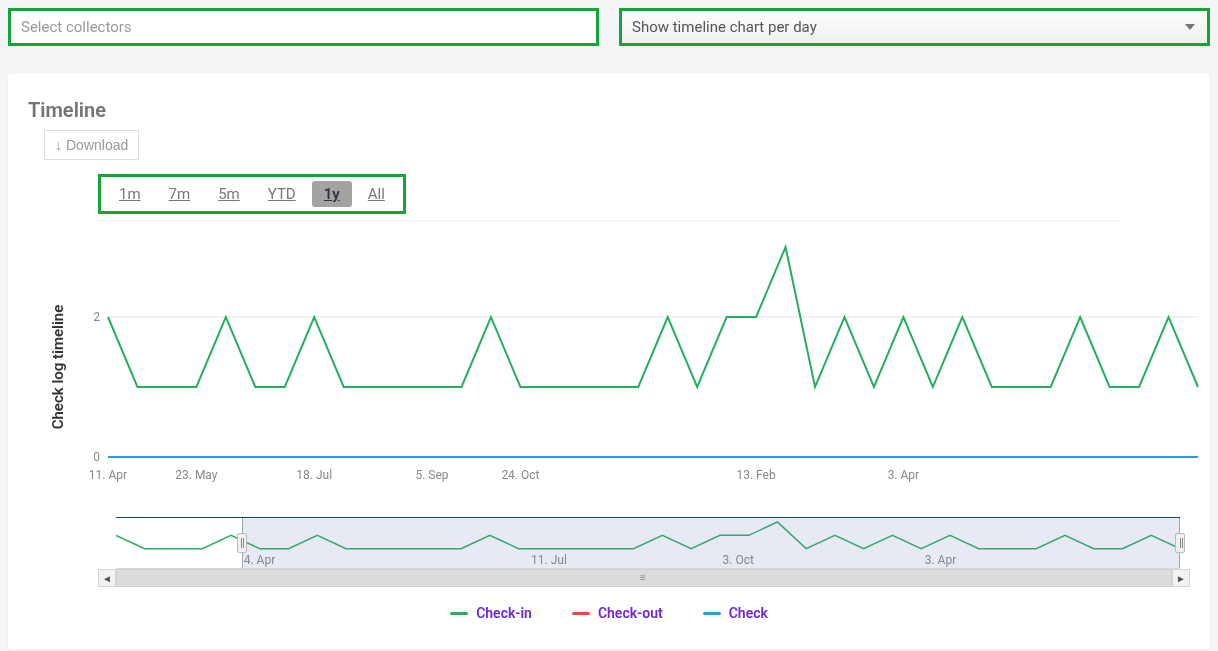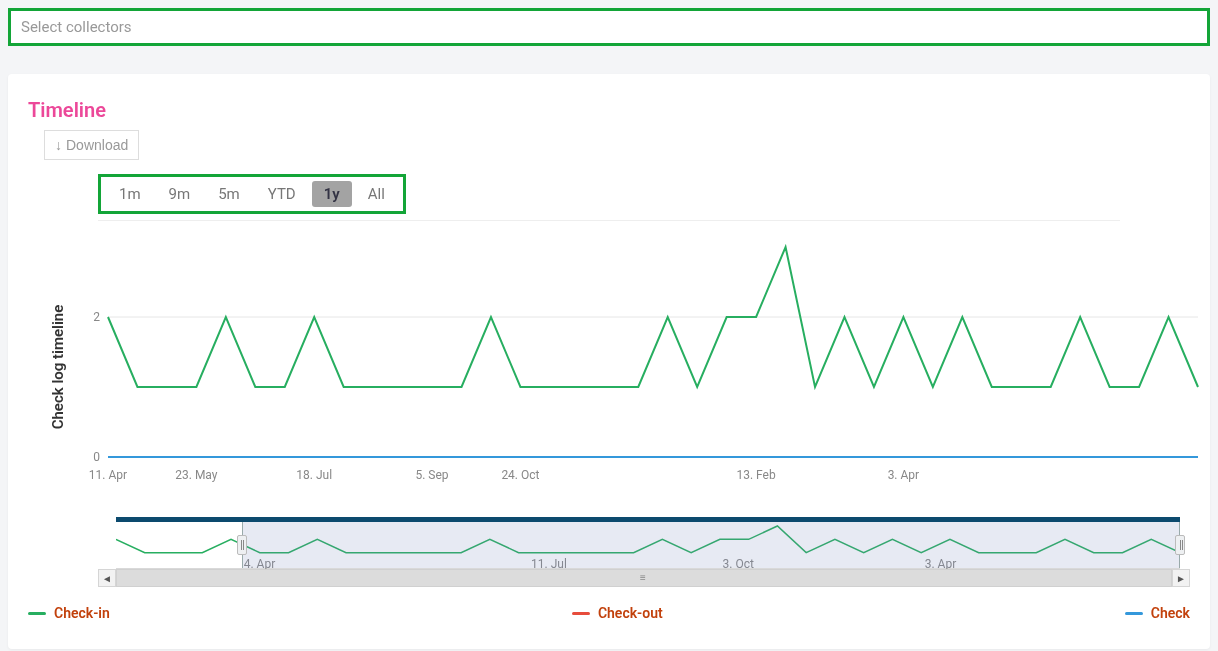--- a/index.html
+++ b/index.html
@@ -56,21 +56,21 @@
   .card {
     margin: 28px 8px 8px 8px;
     background: var(--card-bg);
     border-radius: 4px;
     box-shadow: 0 1px 3px rgba(0,0,0,.05);
     padding: 20px 20px 28px 20px;
   }
   .card-title {
     font-size: 20px;
     font-weight: 600;
-    color: #ec4899;
+    color: #737373;
     margin: 4px 0 8px 0;
   }
   .download-btn {
     display: inline-flex;
     align-items: center;
     gap: 4px;
     border: 1px solid #ddd;
     background: #fff;
     color: #999;
     font-size: 14px;
@@ -88,20 +88,21 @@
     padding: 4px 6px;
     display: inline-flex;
     gap: 4px;
   }
   .range-btn {
     font-size: 15px;
     color: #777;
     padding: 4px 12px;
     border-radius: 3px;
     cursor: pointer;
+    text-decoration: underline;
   }
   .range-btn.active {
     background: #a3a3a3;
     color: #334;
     font-weight: 600;
   }
   .chart-wrap {
     position: relative;
     margin-top: 16px;
   }
@@ -112,40 +113,40 @@
     transform: translate(-50%,-50%) rotate(-90deg);
     transform-origin: center;
     font-size: 15px;
     font-weight: 600;
     color: #333;
     white-space: nowrap;
   }
   svg { display: block; }
   .legend {
     display: flex;
-    justify-content: space-between;
+    justify-content: center;
     gap: 40px;
     margin-top: 18px;
     font-size: 14px;
     font-weight: 600;
-    color: #c2410c;
+    color: #6d28d9;
   }
   .legend-item { display: flex; align-items: center; gap: 8px; }
   .legend-swatch {
     width: 18px; height: 3px; border-radius: 2px;
   }
   .nav-scroll {
     position: relative;
     margin: 20px 0 0 70px;
     height: 70px;
   }
   .nav-svg-wrap {
     position: absolute; left:18px; right:10px; top:0; height:52px;
     border-bottom: 1px solid #d9d9d9;
-    border-top: 5px solid #0c4a6e;
+    border-top: 1px solid #0c4a6e;
   }
   .nav-selection {
     position:absolute; top:0; bottom:0;
     background: rgba(120,140,190,.18);
     border-left: 1px solid #9aa; border-right:1px solid #9aa;
   }
   .nav-handle {
     position:absolute; top:50%; transform:translateY(-50%);
     width:10px; height:20px; background:#eef0f2; border:1px solid #bbb;
     border-radius:2px; display:flex; align-items:center; justify-content:center;
@@ -170,34 +171,37 @@
   }
   .hr-light { border:none; border-top:1px solid #eee; margin:6px 70px 0 70px;}
   .axis-tick { font-size:12px; fill:#888;}
 </style>
 </head>
 <body>
 
 <div class="top-row">
   <div class="select-box">
     <span>Select collectors</span>
+  </div>
+  <div class="select-box dropdown">
+    <span style="color:#555">Show timeline chart per day</span>
   </div>
 </div>
 
 <div class="card">
   <div class="card-title">Timeline</div>
   <button class="download-btn">
     <span>↓</span>
     <span>Download</span>
   </button>
 
   <div class="range-row">
     <div class="range-group" id="range-group">
         <div class="range-btn">1m</div>
-        <div class="range-btn">9m</div>
+        <div class="range-btn">7m</div>
         <div class="range-btn">5m</div>
         <div class="range-btn">YTD</div>
         <div class="range-btn active">1y</div>
         <div class="range-btn">All</div>
       </div>
   </div>
   <hr class="hr-light">
 
   <div class="chart-wrap">
     <div class="ylabel" style="left:30px">Check log timeline</div>

